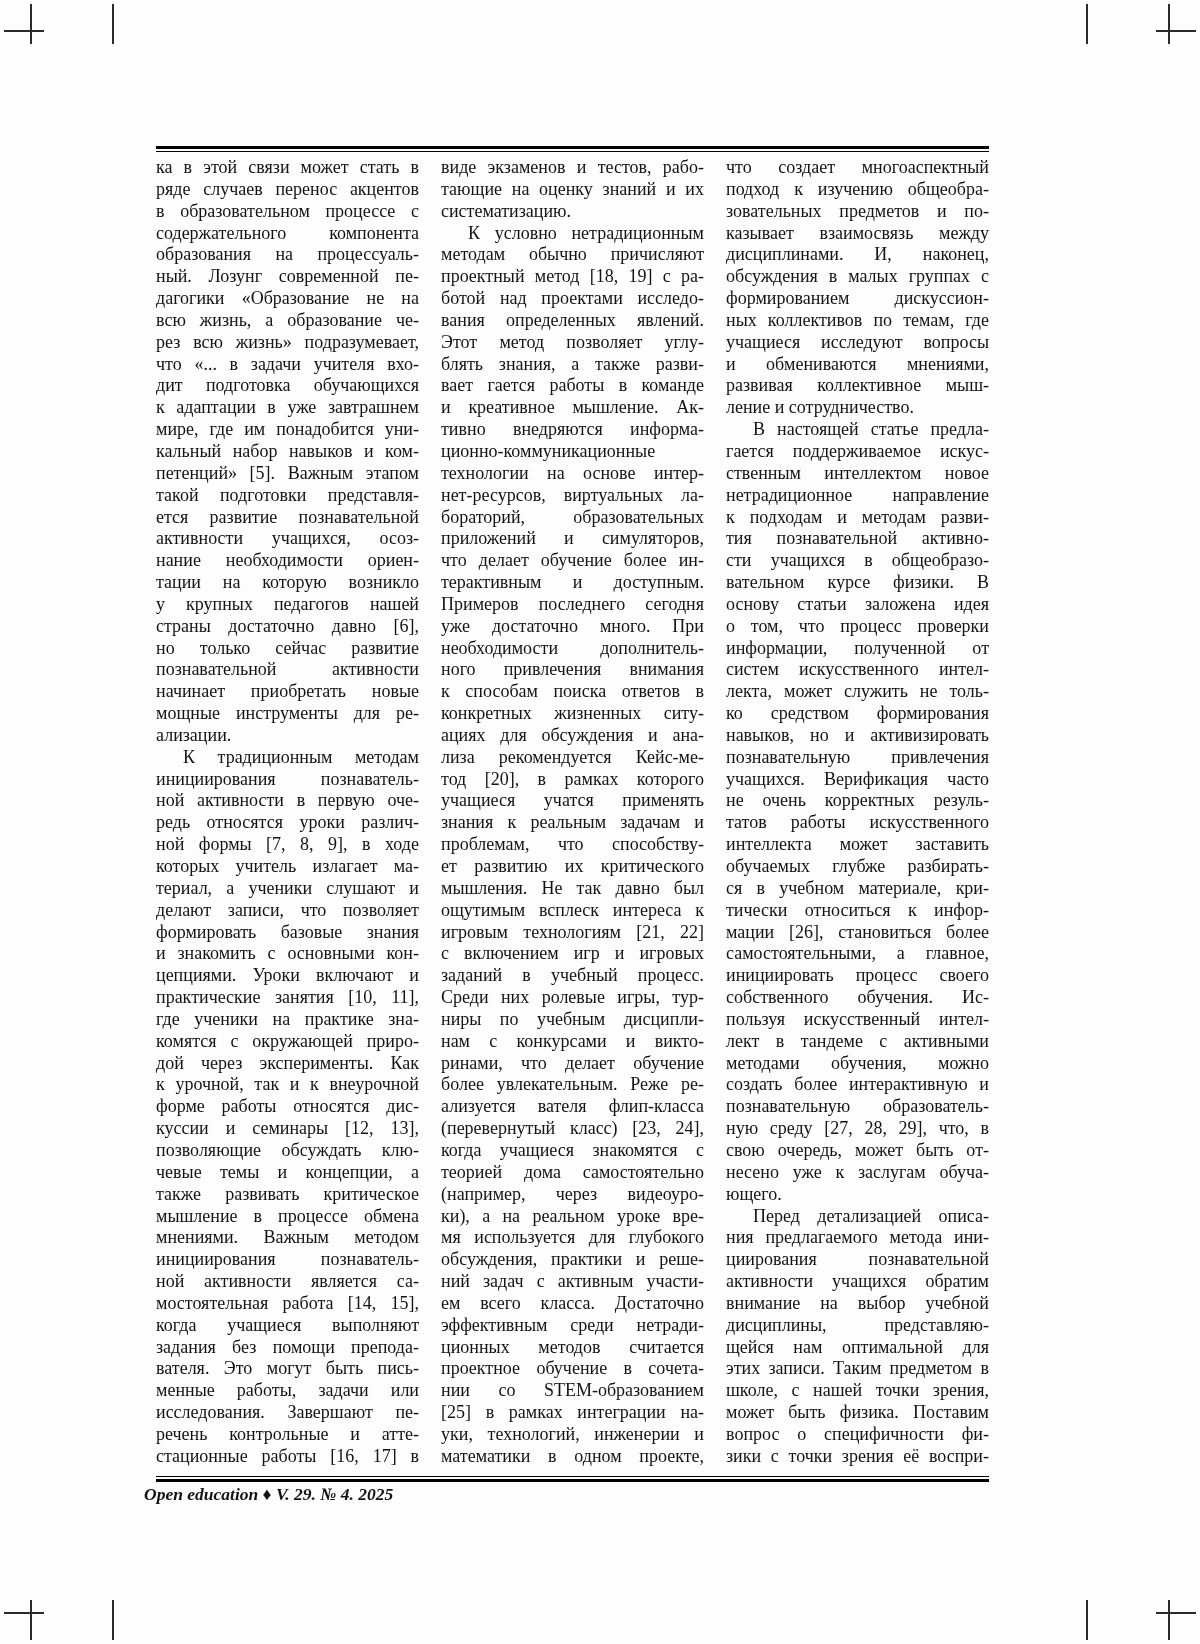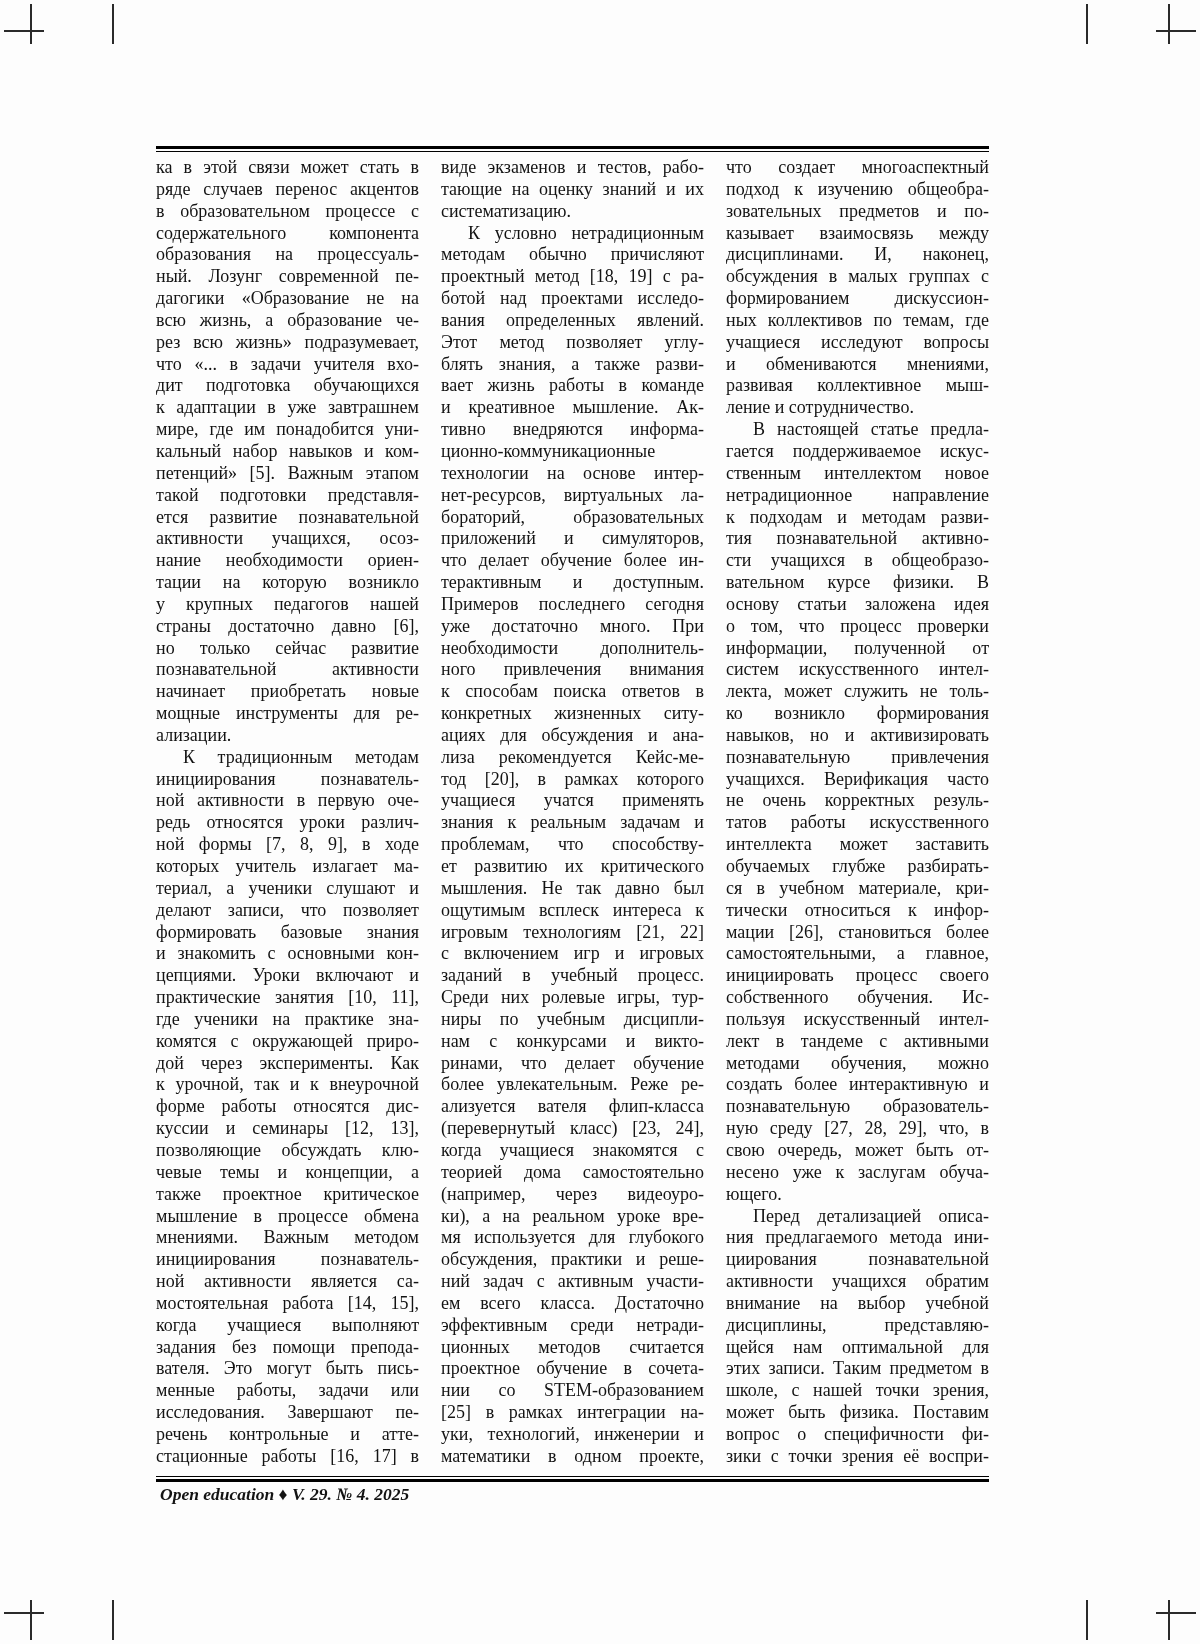--- a/index.html
+++ b/index.html
@@ -44,21 +44,21 @@
   .ln {
     font-size:18px; line-height:21.85px; height:21.85px;
     overflow:hidden;
     text-align:justify; text-align-last:justify;
   }
   .ps { text-indent:27px; }
   .pe { text-align-last:left; }
 
   
   .footer-left {
-    position:absolute; top:1484px; left:160px;
+    position:absolute; top:1484px; left:144px;
     font-weight:bold; font-style:italic; font-size:17.5px;
   }
   .footer-page {
     position:absolute; top:1484px; left:156px; width:833px;
     text-align:right; font-weight:bold; font-size:17.5px;
   }
 </style>
 </head>
 <body>
 
@@ -121,21 +121,21 @@
         <div class="ln">цепциями. Уроки включают и</div>
         <div class="ln">практические занятия [10, 11],</div>
         <div class="ln">где ученики на практике зна-</div>
         <div class="ln">комятся с окружающей приро-</div>
         <div class="ln">дой через эксперименты. Как</div>
         <div class="ln">к урочной, так и к внеурочной</div>
         <div class="ln">форме работы относятся дис-</div>
         <div class="ln">куссии и семинары [12, 13],</div>
         <div class="ln">позволяющие обсуждать клю-</div>
         <div class="ln">чевые темы и концепции, а</div>
-        <div class="ln">также проектное критическое</div>
+        <div class="ln">также развивать критическое</div>
         <div class="ln">мышление в процессе обмена</div>
         <div class="ln">мнениями. Важным методом</div>
         <div class="ln">инициирования познаватель-</div>
         <div class="ln">ной активности является са-</div>
         <div class="ln">мостоятельная работа [14, 15],</div>
         <div class="ln">когда учащиеся выполняют</div>
         <div class="ln">задания без помощи препода-</div>
         <div class="ln">вателя. Это могут быть пись-</div>
         <div class="ln">менные работы, задачи или</div>
         <div class="ln">исследования. Завершают пе-</div>
@@ -146,21 +146,21 @@
         <div class="ln">виде экзаменов и тестов, рабо-</div>
         <div class="ln">тающие на оценку знаний и их</div>
         <div class="ln pe">систематизацию.</div>
         <div class="ln ps">К условно нетрадиционным</div>
         <div class="ln">методам обычно причисляют</div>
         <div class="ln">проектный метод [18, 19] с ра-</div>
         <div class="ln">ботой над проектами исследо-</div>
         <div class="ln">вания определенных явлений.</div>
         <div class="ln">Этот метод позволяет углу-</div>
         <div class="ln">блять знания, а также разви-</div>
-        <div class="ln">вает жизнь работы в команде</div>
+        <div class="ln">вает гается работы в команде</div>
         <div class="ln">и креативное мышление. Ак-</div>
         <div class="ln">тивно внедряются информа-</div>
         <div class="ln">ционно-коммуникационные</div>
         <div class="ln">технологии на основе интер-</div>
         <div class="ln">нет-ресурсов, виртуальных ла-</div>
         <div class="ln">бораторий, образовательных</div>
         <div class="ln">приложений и симуляторов,</div>
         <div class="ln">что делает обучение более ин-</div>
         <div class="ln">терактивным и доступным.</div>
         <div class="ln">Примеров последнего сегодня</div>
@@ -223,21 +223,21 @@
         <div class="ln">нетрадиционное направление</div>
         <div class="ln">к подходам и методам разви-</div>
         <div class="ln">тия познавательной активно-</div>
         <div class="ln">сти учащихся в общеобразо-</div>
         <div class="ln">вательном курсе физики. В</div>
         <div class="ln">основу статьи заложена идея</div>
         <div class="ln">о том, что процесс проверки</div>
         <div class="ln">информации, полученной от</div>
         <div class="ln">систем искусственного интел-</div>
         <div class="ln">лекта, может служить не толь-</div>
-        <div class="ln">ко возникло формирования</div>
+        <div class="ln">ко средством формирования</div>
         <div class="ln">навыков, но и активизировать</div>
         <div class="ln">познавательную привлечения</div>
         <div class="ln">учащихся. Верификация часто</div>
         <div class="ln">не очень корректных резуль-</div>
         <div class="ln">татов работы искусственного</div>
         <div class="ln">интеллекта может заставить</div>
         <div class="ln">обучаемых глубже разбирать-</div>
         <div class="ln">ся в учебном материале, кри-</div>
         <div class="ln">тически относиться к инфор-</div>
         <div class="ln">мации [26], становиться более</div>

